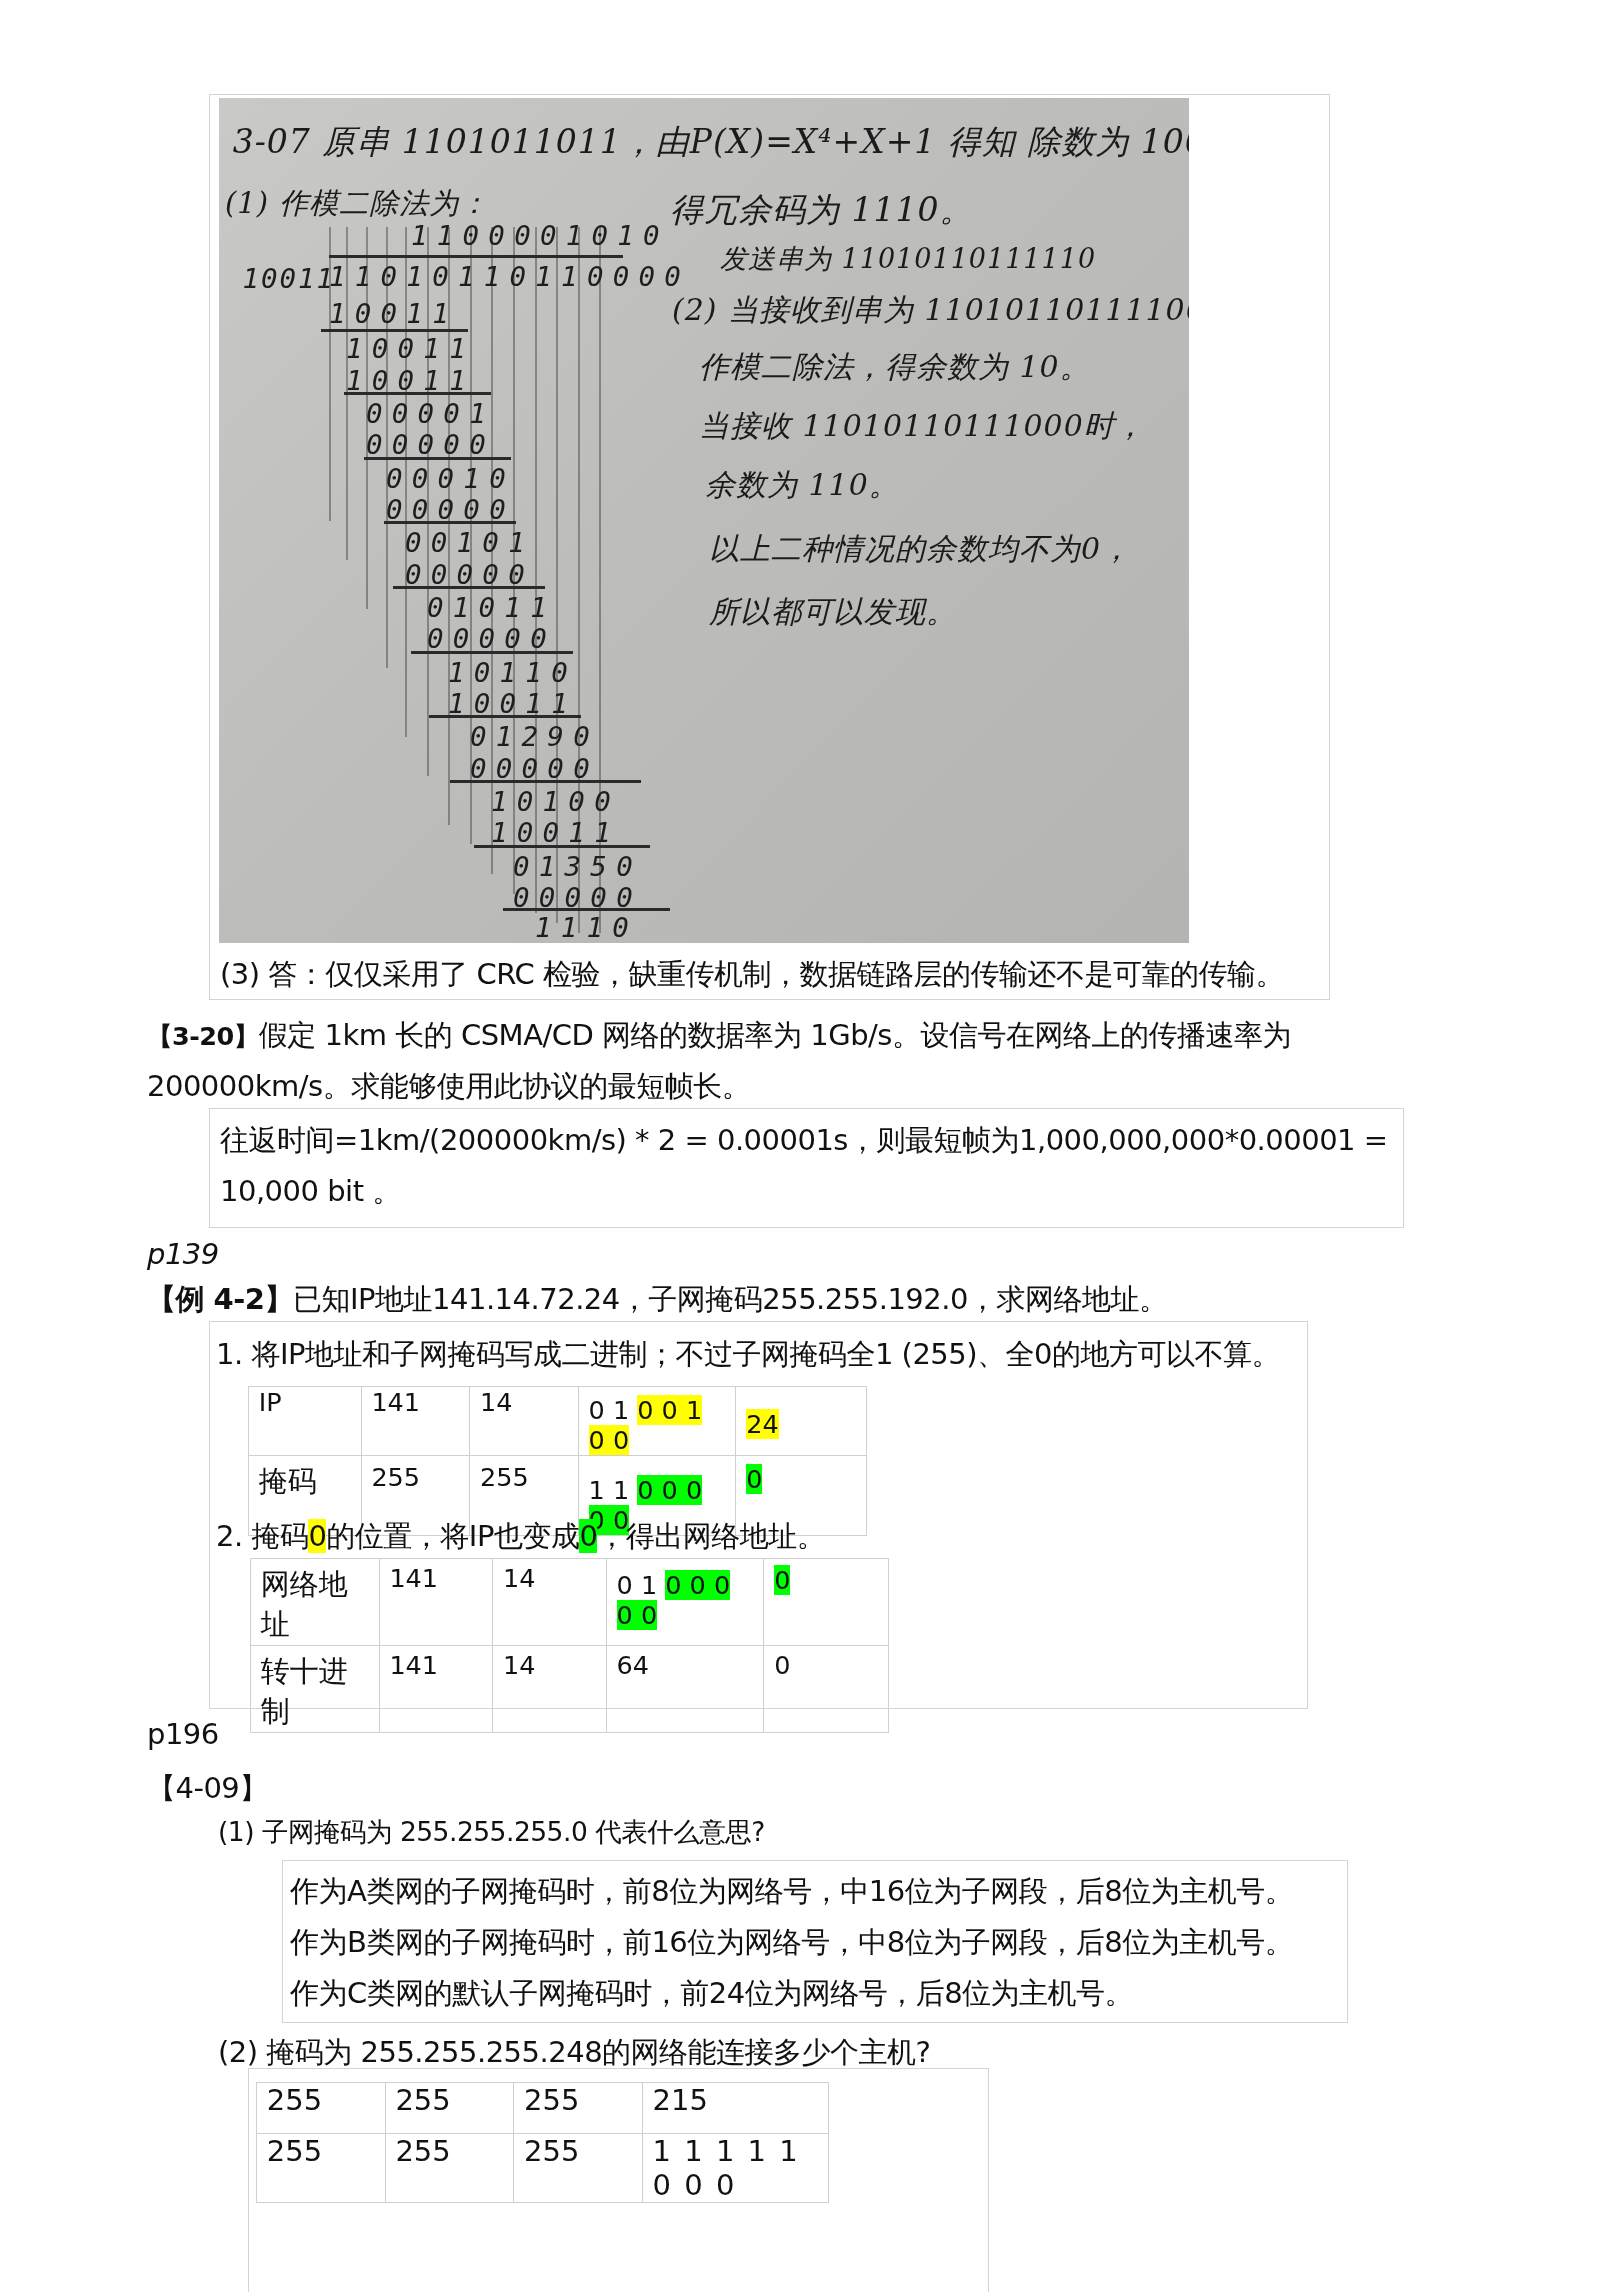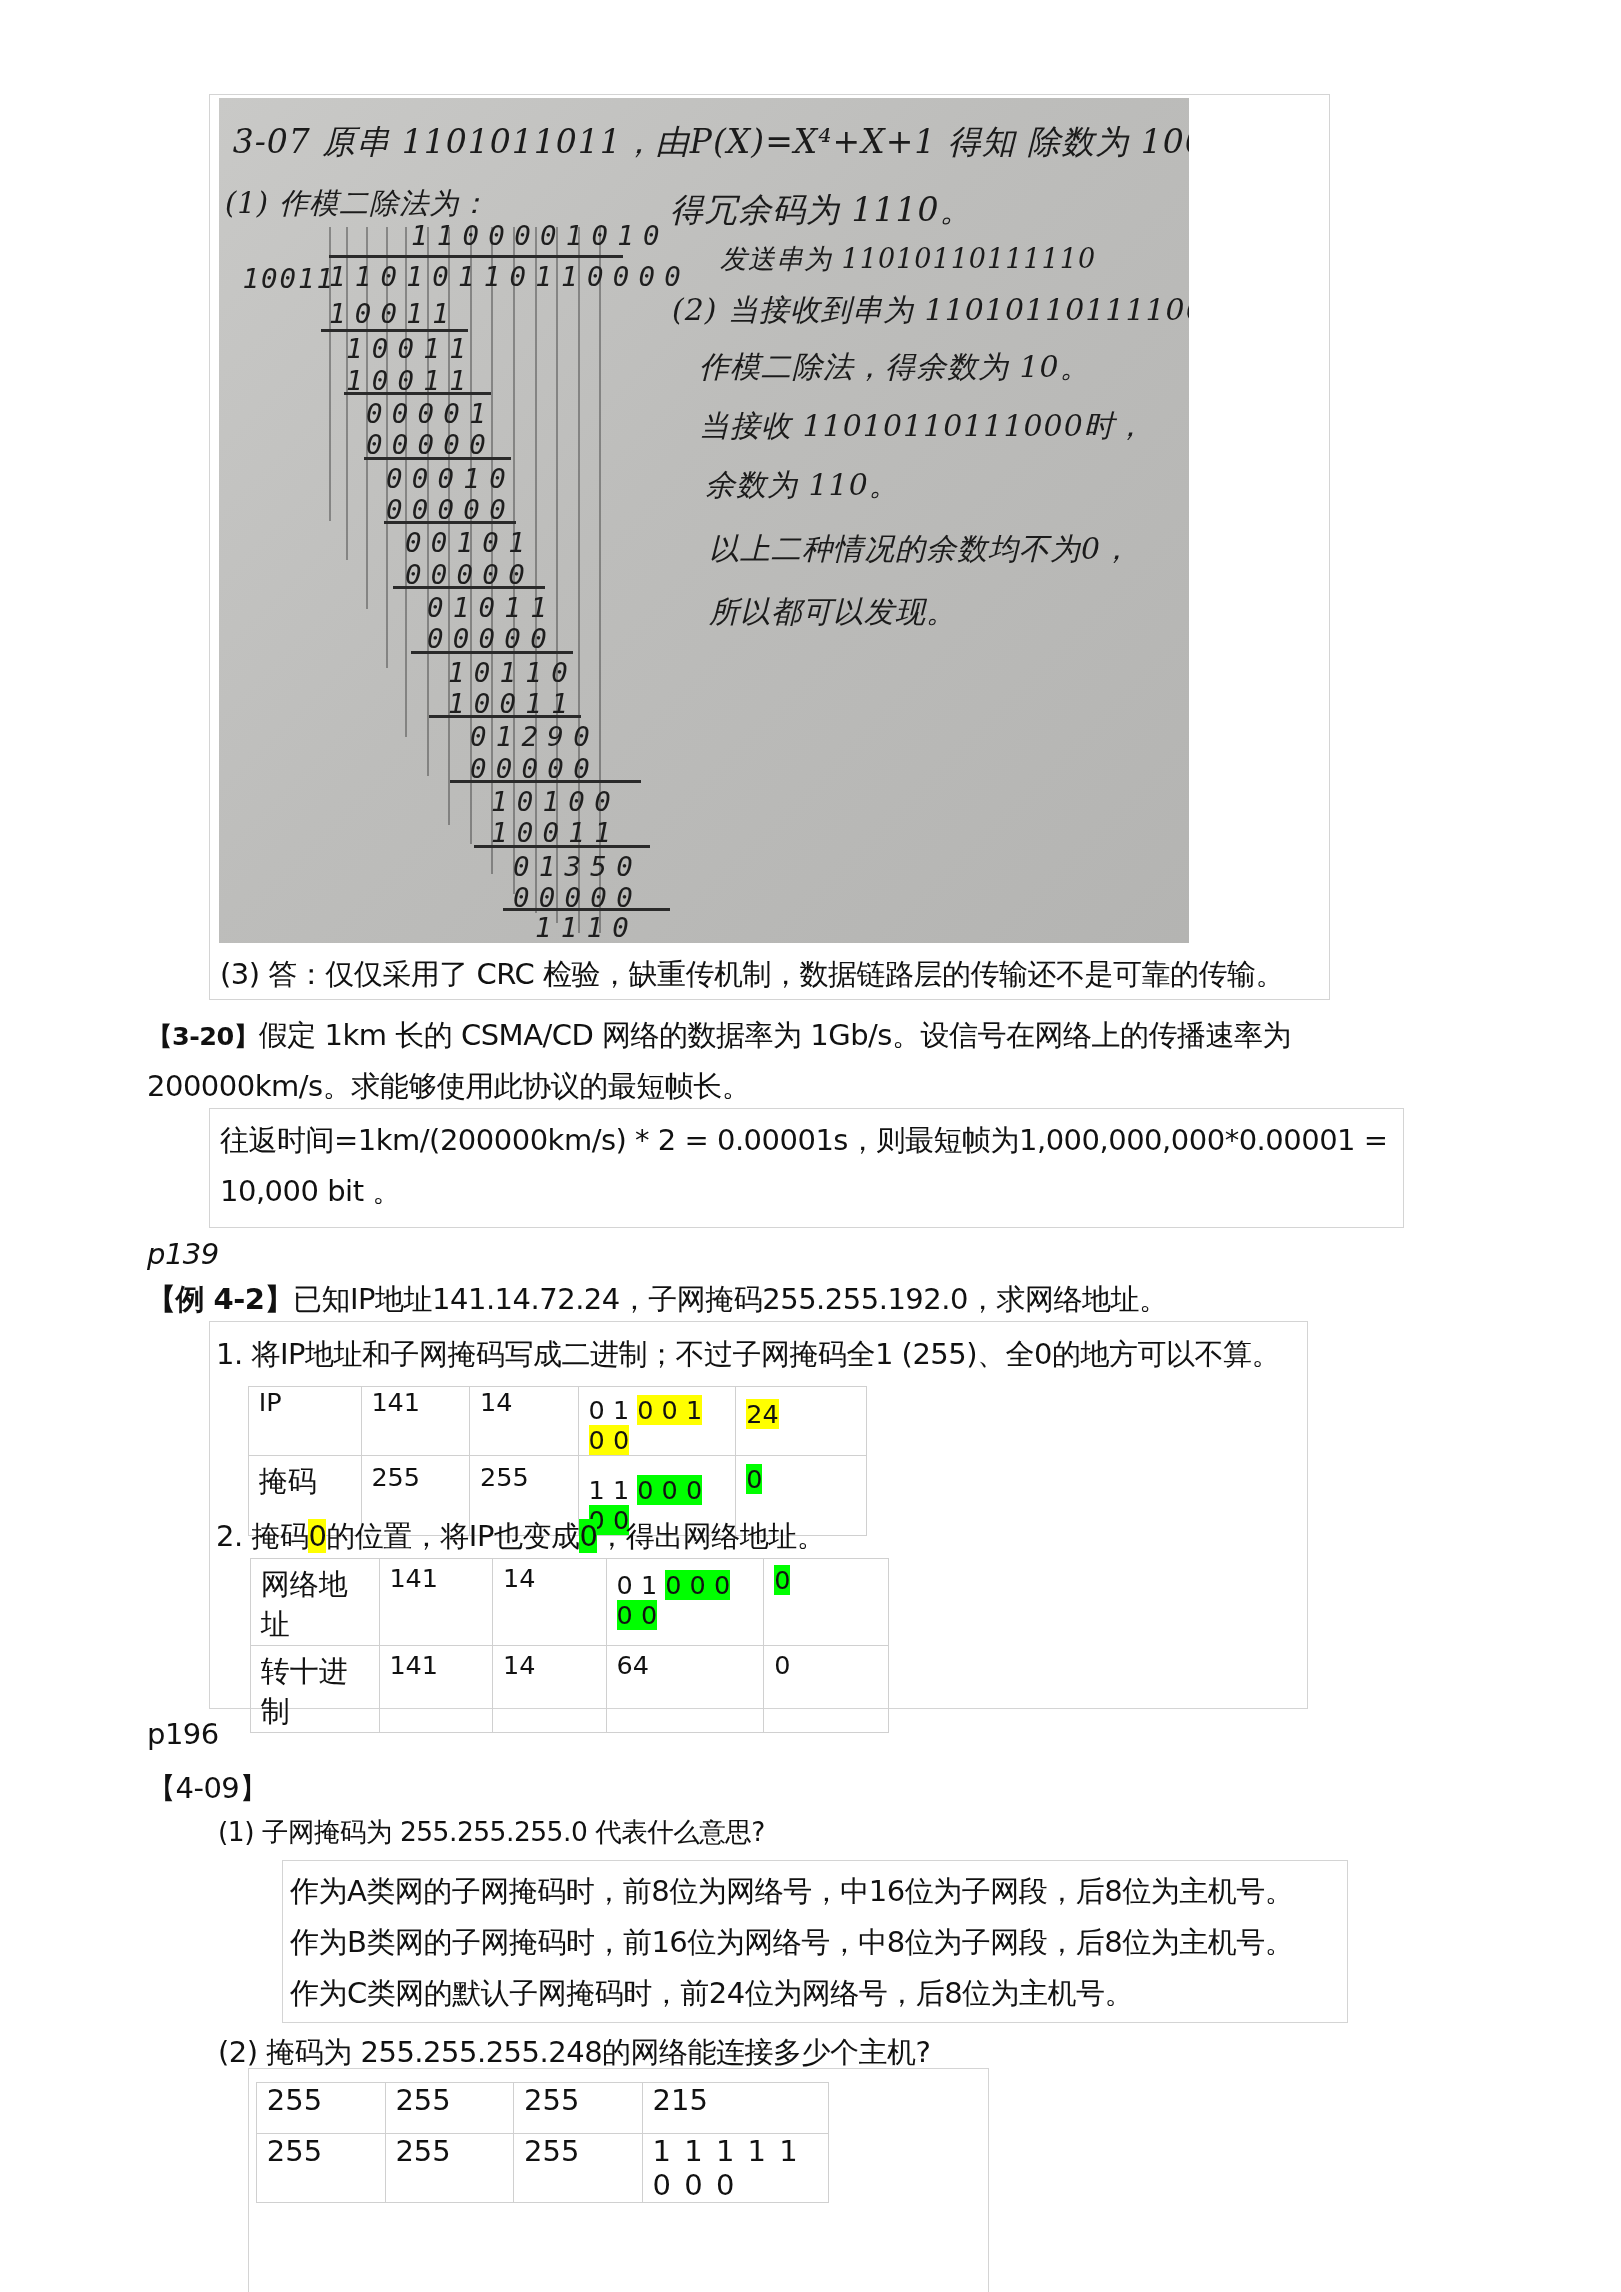--- a/index.html
+++ b/index.html
@@ -120,21 +120,21 @@
 <div class="box" style="left:209px; top:1321px; width:1097px; height:386px;"></div>
 <div class="abs txt" style="left:216px; top:1329px;">1. 将IP地址和子网掩码写成二进制；不过子网掩码全1 (255)、全0的地方可以不算。</div>
 
 <table class="grid" style="left:248px; top:1386px; width:619px;">
   <tbody>
       <tr style="height:49px;">
     <td style="width:92px;">IP</td>
     <td style="width:88px;">141</td>
     <td style="width:88px;">14</td>
     <td style="width:137px; padding-top:7.8px;"><span>0 1 </span><span class="hl-y">0 0 1 0 0</span></td>
-    <td style="padding-top:12px;"><span class="hl-y">24</span></td>
+    <td style="padding-top:22px;"><span class="hl-y">24</span></td>
   </tr>
   <tr style="height:65px;">
     <td class="cn-lbl" style="padding-top:5.9px;">掩码</td>
     <td style="padding-top:5.9px;">255</td>
     <td style="padding-top:5.9px;">255</td>
     <td style="padding-top:19px;"><span>1 1 </span><span class="hl-g">0 0 0 0 0</span></td>
     <td style="padding-top:7.8px;"><span class="hl-g">0</span></td>
   </tr>
 </tbody>
   </table>

